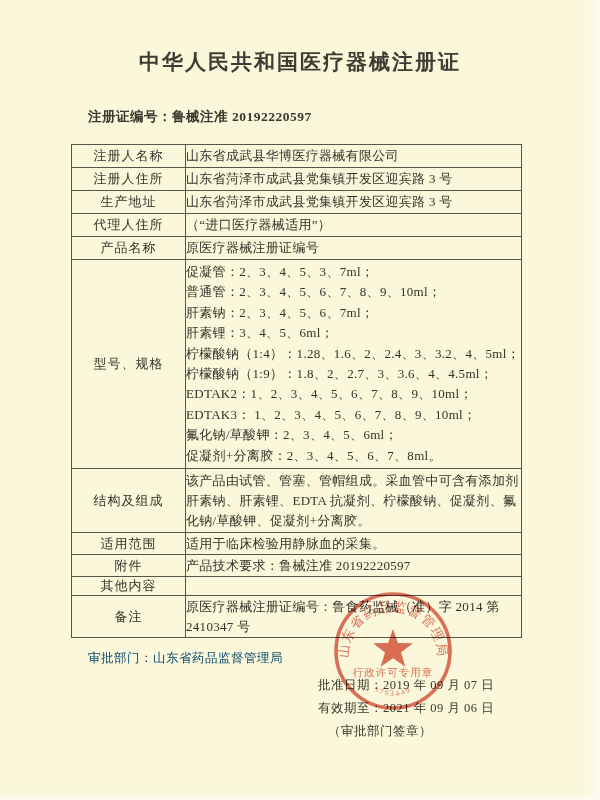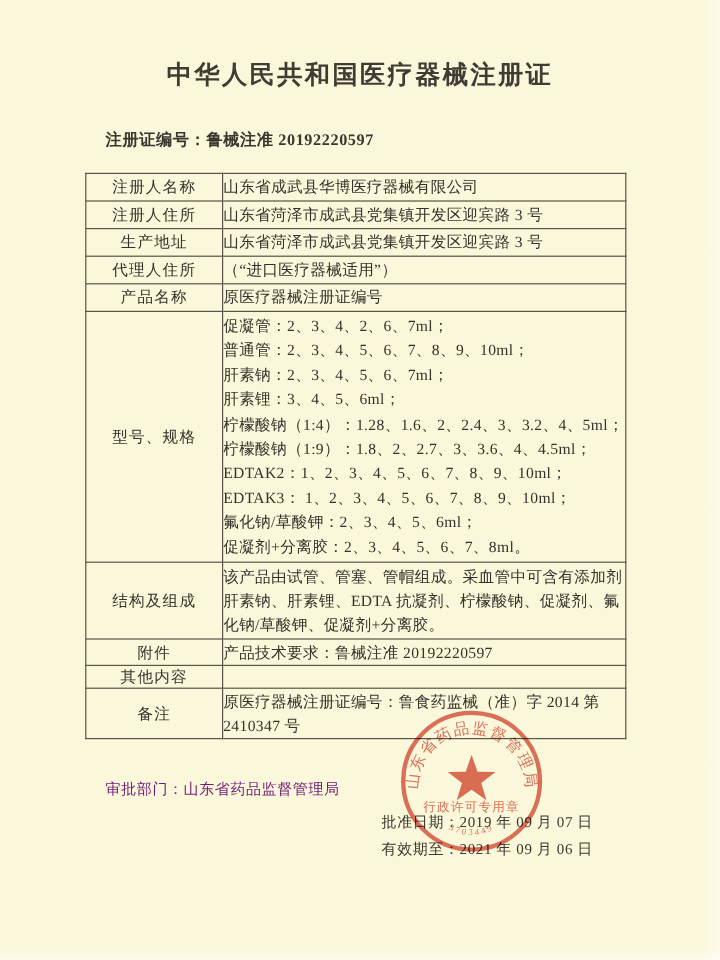--- a/index.html
+++ b/index.html
@@ -50,21 +50,21 @@
   }
   tr.h22 td{height:22px;}
   tr.h21 td{height:21px;}
   tr.h18 td{height:18px;}
   tr.specs td.val{padding-top:2px;padding-bottom:2px;}
   .spec-line{line-height:20.4px;white-space:nowrap;}
   tr.h65 td{height:63px;}
   tr.h41 td{height:41px;}
   .footer-left{
     position:absolute;left:88px;top:650px;
-    font-size:12.5px;color:#701a75;letter-spacing:0.5px;
+    font-size:12.5px;color:#0c4a6e;letter-spacing:0.5px;
   }
   .footer-right{
     position:absolute;left:318px;top:650px;
     font-size:12.5px;color:#3a372f;letter-spacing:0.5px;line-height:23px;margin-top:24px;
   }
   .seal-note{padding-left:10px;}
   .seal{
     position:absolute;left:328px;top:586px;width:130px;height:130px;
     mix-blend-mode:multiply;opacity:0.82;
     pointer-events:none;
@@ -101,35 +101,39 @@
       <td class="lbl">代理人住所</td>
       <td class="val">（“进口医疗器械适用”）</td>
     </tr>
     <tr class="h22">
       <td class="lbl">产品名称</td>
       <td class="val">原医疗器械注册证编号</td>
     </tr>
     <tr class="specs">
       <td class="lbl">型号、规格</td>
       <td class="val">
-        <div class="spec-line">促凝管：2、3、4、2、6、7ml；</div>
+        <div class="spec-line">促凝管：2、3、4、5、3、7ml；</div>
         <div class="spec-line">普通管：2、3、4、5、6、7、8、9、10ml；</div>
         <div class="spec-line">肝素钠：2、3、4、5、6、7ml；</div>
         <div class="spec-line">肝素锂：3、4、5、6ml；</div>
         <div class="spec-line">柠檬酸钠（1:4）：1.28、1.6、2、2.4、3、3.2、4、5ml；</div>
         <div class="spec-line">柠檬酸钠（1:9）：1.8、2、2.7、3、3.6、4、4.5ml；</div>
         <div class="spec-line">EDTAK2：1、2、3、4、5、6、7、8、9、10ml；</div>
         <div class="spec-line">EDTAK3： 1、2、3、4、5、6、7、8、9、10ml；</div>
         <div class="spec-line">氟化钠/草酸钾：2、3、4、5、6ml；</div>
         <div class="spec-line">促凝剂+分离胶：2、3、4、5、6、7、8ml。</div>
       </td>
     </tr>
     <tr class="h65">
       <td class="lbl">结构及组成</td>
       <td class="val">该产品由试管、管塞、管帽组成。采血管中可含有添加剂肝素钠、肝素锂、EDTA 抗凝剂、柠檬酸钠、促凝剂、氟化钠/草酸钾、促凝剂+分离胶。</td>
+    </tr>
+    <tr class="h21">
+      <td class="lbl">适用范围</td>
+      <td class="val">适用于临床检验用静脉血的采集。</td>
     </tr>
     <tr class="h21">
       <td class="lbl">附件</td>
       <td class="val">产品技术要求：鲁械注准 20192220597</td>
     </tr>
     <tr class="h18">
       <td class="lbl">其他内容</td>
       <td class="val"></td>
     </tr>
     <tr class="h41">
@@ -137,20 +141,21 @@
       <td class="val">原医疗器械注册证编号：鲁食药监械（准）字 2014 第 2410347 号</td>
     </tr>
   </tbody>
     </table>
 
   <div class="footer-left">审批部门：山东省药品监督管理局</div>
 
   <div class="footer-right">
     <div>批准日期：2019 年 09 月 07 日</div>
     <div>有效期至：2021 年 09 月 06 日</div>
+    <div class="seal-note">（审批部门签章）</div>
   </div>
 
   <svg class="seal" viewBox="0 0 130 130" xmlns="http://www.w3.org/2000/svg">
     <defs>
       <path id="sealArcTop" d="M 20 70 A 45 45 0 0 1 110 70" fill="none"></path>
       <path id="sealArcBottom" d="M 36 96 A 37 37 0 0 0 94 96" fill="none"></path>
     </defs>
     <circle cx="65" cy="65" r="57" fill="none" stroke="#d2402e" stroke-width="3.6" opacity="0.9"></circle>
     <polygon fill="#d2402e" opacity="0.92" points="65,43 69.9,57.1 84.9,57.3 73,66.4 77.4,80.8 65,72.2 52.6,80.8 57,66.4 45.1,57.3 60.1,57.1"></polygon>
     <text font-size="13" fill="#d2402e" letter-spacing="1.5" opacity="0.9" font-family="Liberation Serif, DejaVu Serif, serif">

